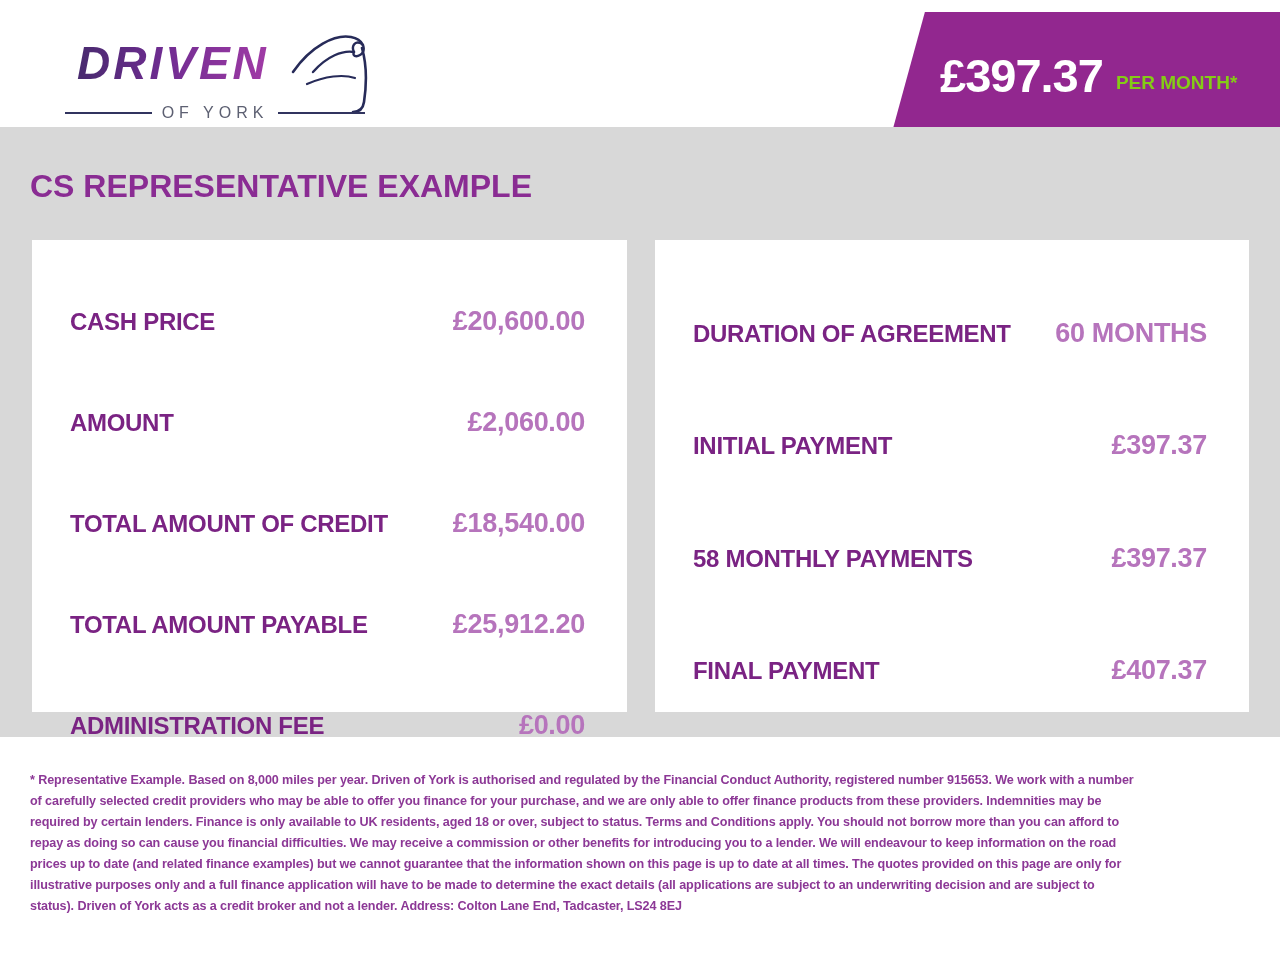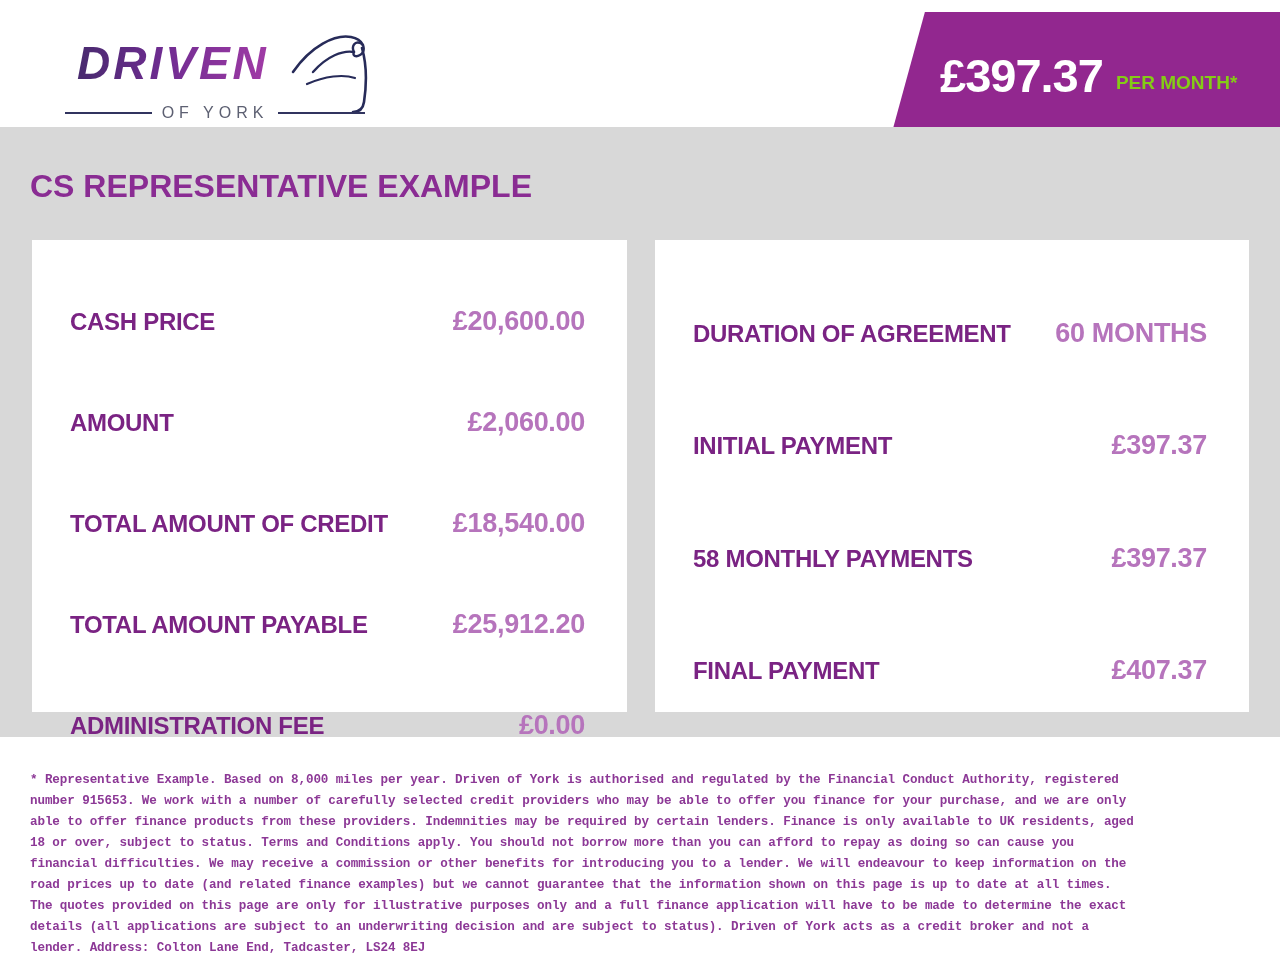--- a/index.html
+++ b/index.html
@@ -72,21 +72,21 @@
   .row .lbl{
     font-size:24px;font-weight:bold;color:#7A2383;letter-spacing:-0.3px;
     white-space:nowrap;
   }
   .row .val{
     font-size:27px;font-weight:bold;color:#B674BC;letter-spacing:-0.3px;
     white-space:nowrap;text-align:right;margin-top:48px;
   }
 
   
-  .footer{position:absolute;left:0;top:737px;width:1280px;height:179px;background:#ffffff;font-family:Liberation Mono, monospace;}
+  .footer{position:absolute;left:0;top:737px;width:1280px;height:179px;background:#ffffff;}
   .disclaimer{
     position:absolute;left:30px;top:33px;width:1105px;
     font-size:12.6px;font-weight:bold;color:#8C3896;
     line-height:21px;letter-spacing:-0.1px;text-align:left;
   }
 </style>
 </head>
 <body>
 
 <div class="header">

